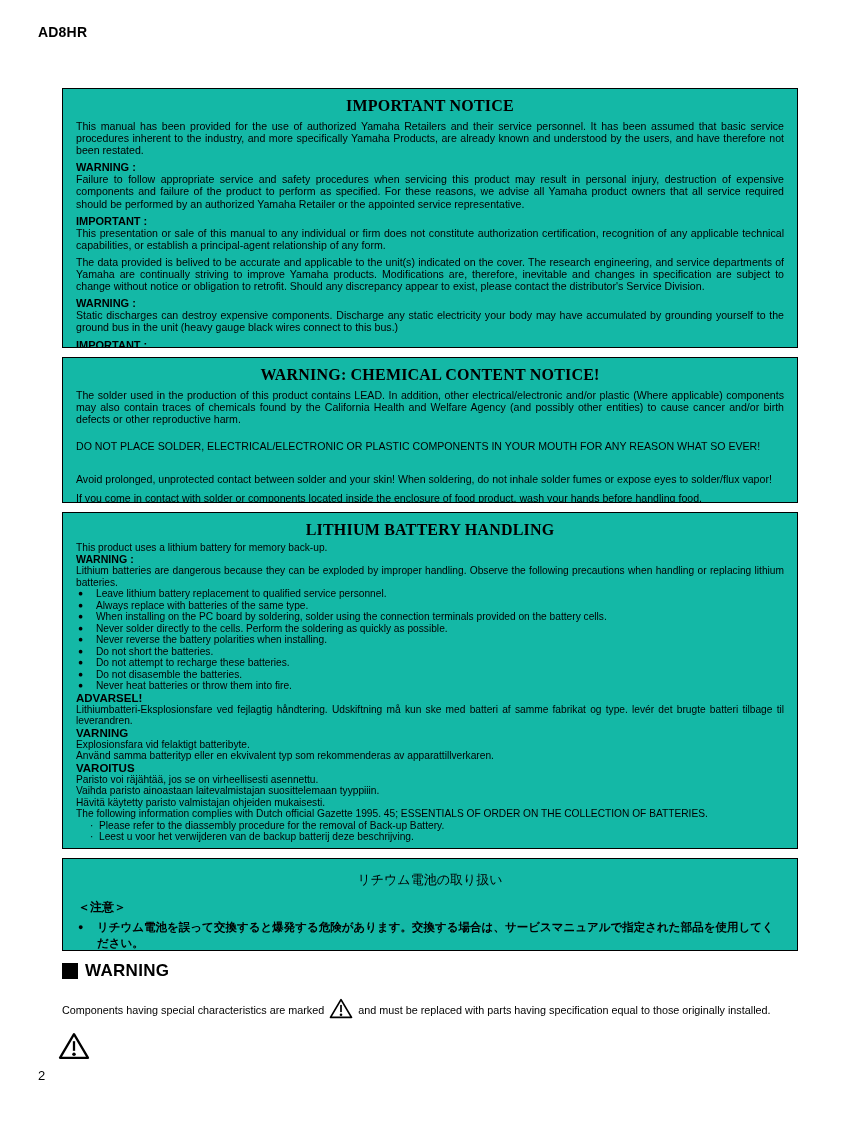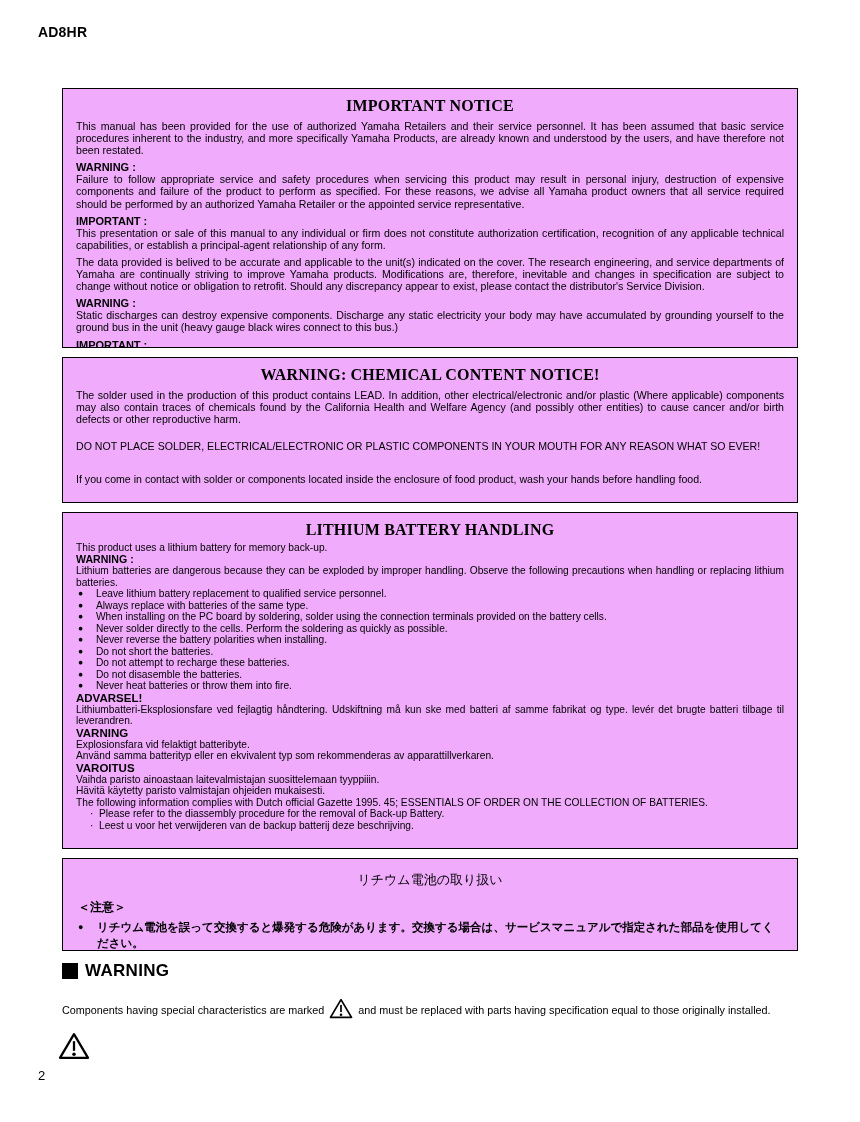--- a/index.html
+++ b/index.html
@@ -2,21 +2,21 @@
 <html><head>
 <meta charset="utf-8">
 <style>
   html,body{margin:0;padding:0;}
   body{
     width:860px;height:1122px;position:relative;background:#ffffff;color:#000000;
     font-family:"Liberation Sans","DejaVu Sans",sans-serif;
     -webkit-font-smoothing:antialiased;
   }
   .product{position:absolute;left:38px;top:24px;font-size:14px;font-weight:bold;letter-spacing:.2px;}
-  .box{position:absolute;left:62px;width:736px;border:1px solid #000;background:#f0abfc;
+  .box{position:absolute;left:62px;width:736px;border:1px solid #000;background:#14b8a6;
        box-sizing:border-box;padding:6px 13px;overflow:hidden;}
   .box1{top:88px;height:260px;}
   .box2{top:357px;height:146px;}
   .box3{top:512px;height:337px;}
   .box4{top:858px;height:93px;}
   .btitle{text-align:center;font-family:"Liberation Serif","DejaVu Serif",serif;
           font-weight:bold;font-size:16px;line-height:18px;margin:2px 0 5px 0;letter-spacing:.2px;}
   .para{font-size:10.6px;line-height:12.1px;text-align:justify;margin:0 0 5px 0;}
   .row{display:flex;margin:0 0 5px 0;flex-direction:column;}
   .label{flex:none;width:115px;font-weight:bold;font-size:11px;line-height:12.1px;}
@@ -71,20 +71,21 @@
   <div class="row" style="margin:0">
     <div class="label">IMPORTANT :</div>
     <div class="ltext para" style="margin:0"><span>Turn the unit </span><span class="u">OFF</span><span> during disassembly and parts replacement. Recheck </span><span class="u">all</span><span> work before you apply power to the unit.</span></div>
   </div>
 </div>
 
 <div class="box box2">
   <div class="btitle">WARNING: CHEMICAL CONTENT NOTICE!</div>
   <p class="para" style="margin-bottom:15px">The solder used in the production of this product contains LEAD. In addition, other electrical/electronic and/or plastic (Where applicable) components may also contain traces of chemicals found by the California Health and Welfare Agency (and possibly other entities) to cause cancer and/or birth defects or other reproductive harm.</p>
   <p class="para" style="margin-bottom:21px">DO NOT PLACE SOLDER, ELECTRICAL/ELECTRONIC OR PLASTIC COMPONENTS IN YOUR MOUTH FOR ANY REASON WHAT SO EVER!</p>
+  <p class="para" style="margin-bottom:7px">Avoid prolonged, unprotected contact between solder and your skin! When soldering, do not inhale solder fumes or expose eyes to solder/flux vapor!</p>
   <p class="para" style="margin:0">If you come in contact with solder or components located inside the enclosure of food product, wash your hands before handling food.</p>
 </div>
 
 <div class="box box3">
   <div class="btitle" style="margin-bottom:3px">LITHIUM BATTERY HANDLING</div>
   <p class="para">This product uses a lithium battery for memory back-up.</p>
   <div class="row">
     <div class="label">WARNING :</div>
     <div class="ltext para">Lithium batteries are dangerous because they can be exploded by improper handling. Observe the following precautions when handling or replacing lithium batteries.</div>
   </div>
@@ -123,20 +124,21 @@
   <div class="bullet para">
       <span class="bmark">●</span>
       <span class="btext">Never heat batteries or throw them into fire.</span>
     </div>
   <div class="lang-title">ADVARSEL!</div>
   <p class="para">Lithiumbatteri-Eksplosionsfare ved fejlagtig håndtering. Udskiftning må kun ske med batteri af samme fabrikat og type. levér det brugte batteri tilbage til leverandren.</p>
   <div class="lang-title">VARNING</div>
   <p class="para">Explosionsfara vid felaktigt batteribyte.</p>
   <p class="para">Använd samma batterityp eller en ekvivalent typ som rekommenderas av apparattillverkaren.</p>
   <div class="lang-title">VAROITUS</div>
+  <p class="para">Paristo voi räjähtää, jos se on virheellisesti asennettu.</p>
   <p class="para">Vaihda paristo ainoastaan laitevalmistajan suosittelemaan tyyppiiin.</p>
   <p class="para">Hävitä käytetty paristo valmistajan ohjeiden mukaisesti.</p>
   <p class="para">The following information complies with Dutch official Gazette 1995. 45; ESSENTIALS OF ORDER ON THE COLLECTION OF BATTERIES.</p>
   <div class="bullet para dutch-indent">
       <span class="dmark">·</span>
       <span class="btext">Please refer to the diassembly procedure for the removal of Back-up Battery.</span>
     </div>
   <div class="bullet para dutch-indent">
       <span class="dmark">·</span>
       <span class="btext">Leest u voor het verwijderen van de backup batterij deze beschrijving.</span>

